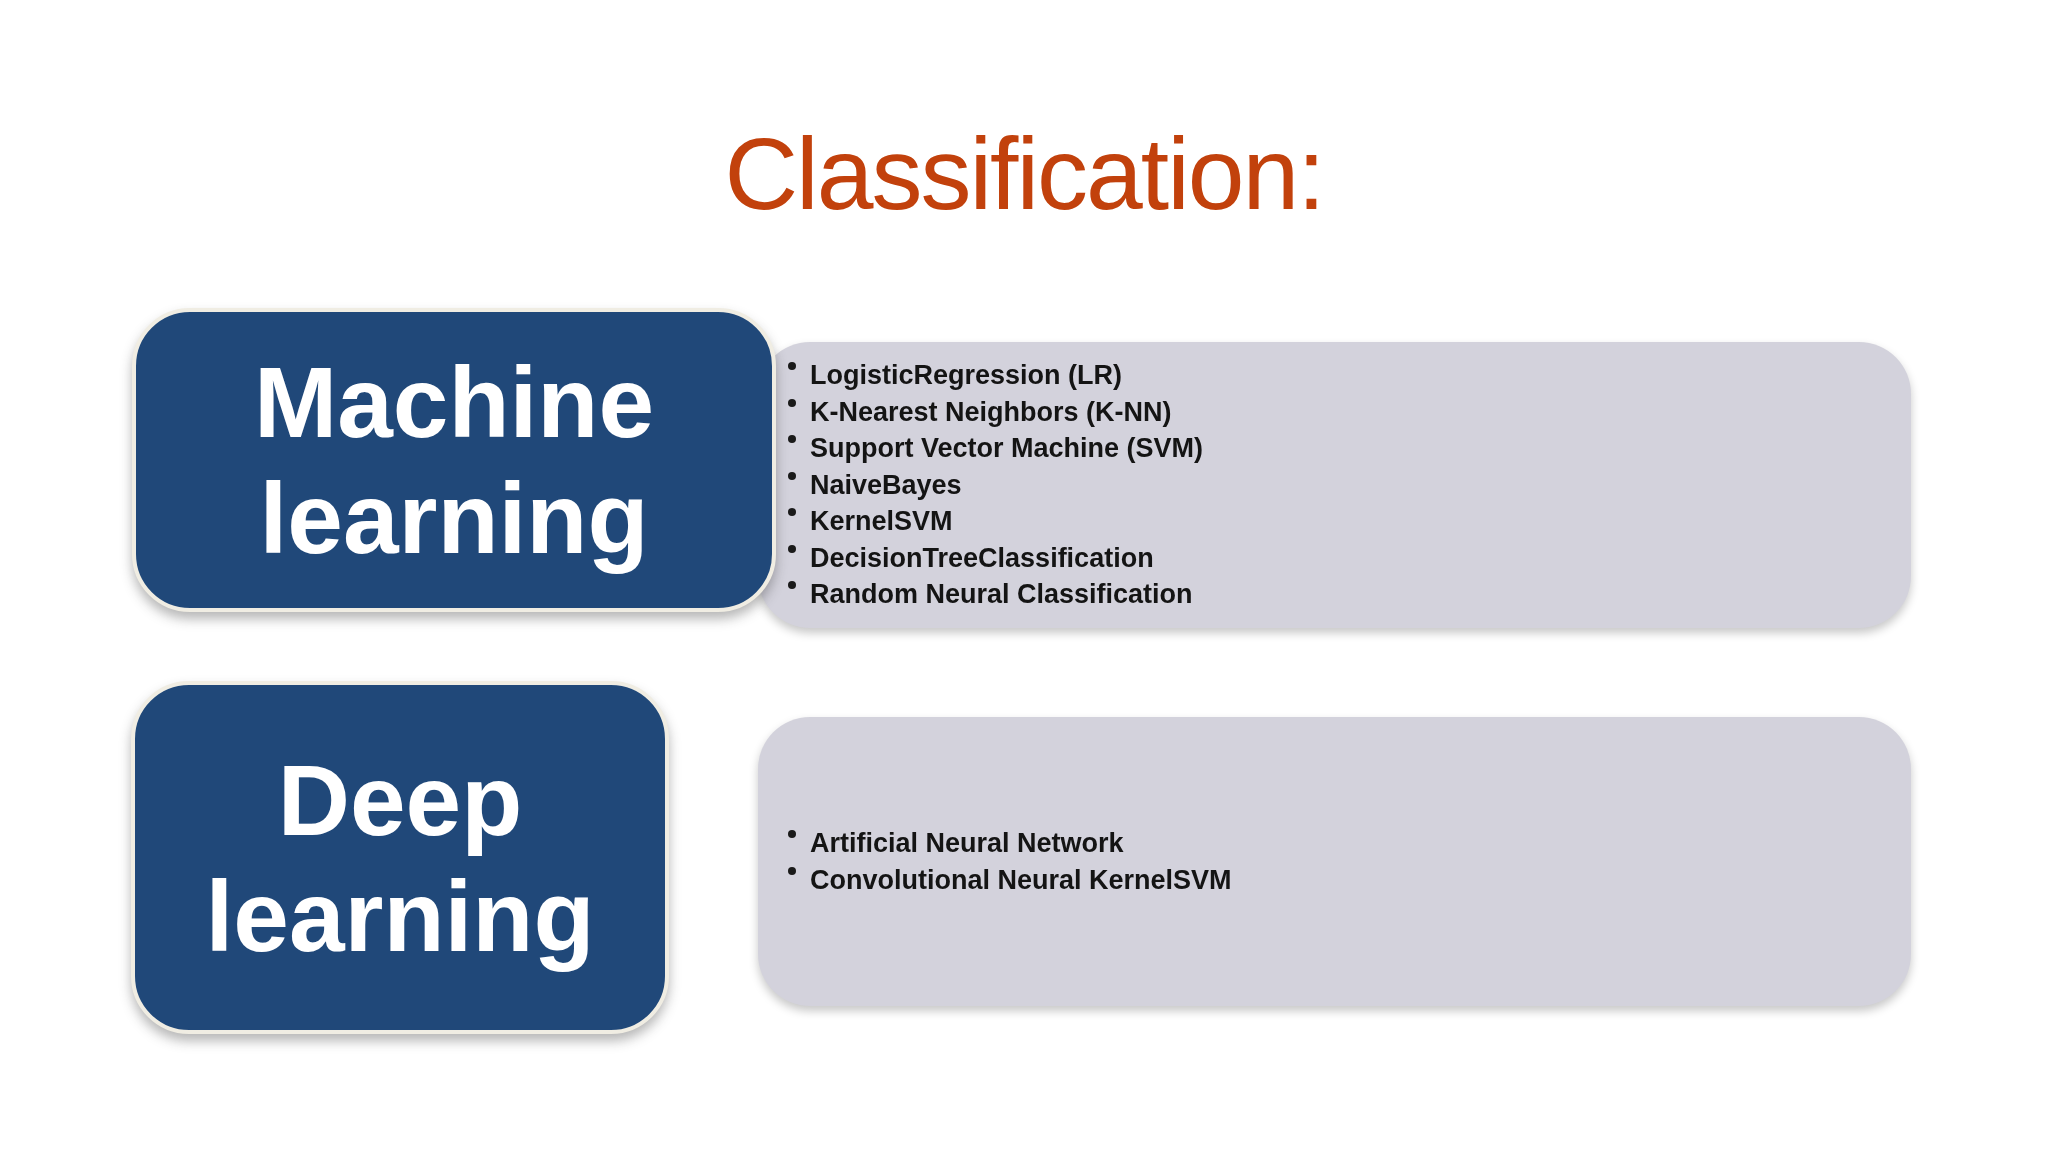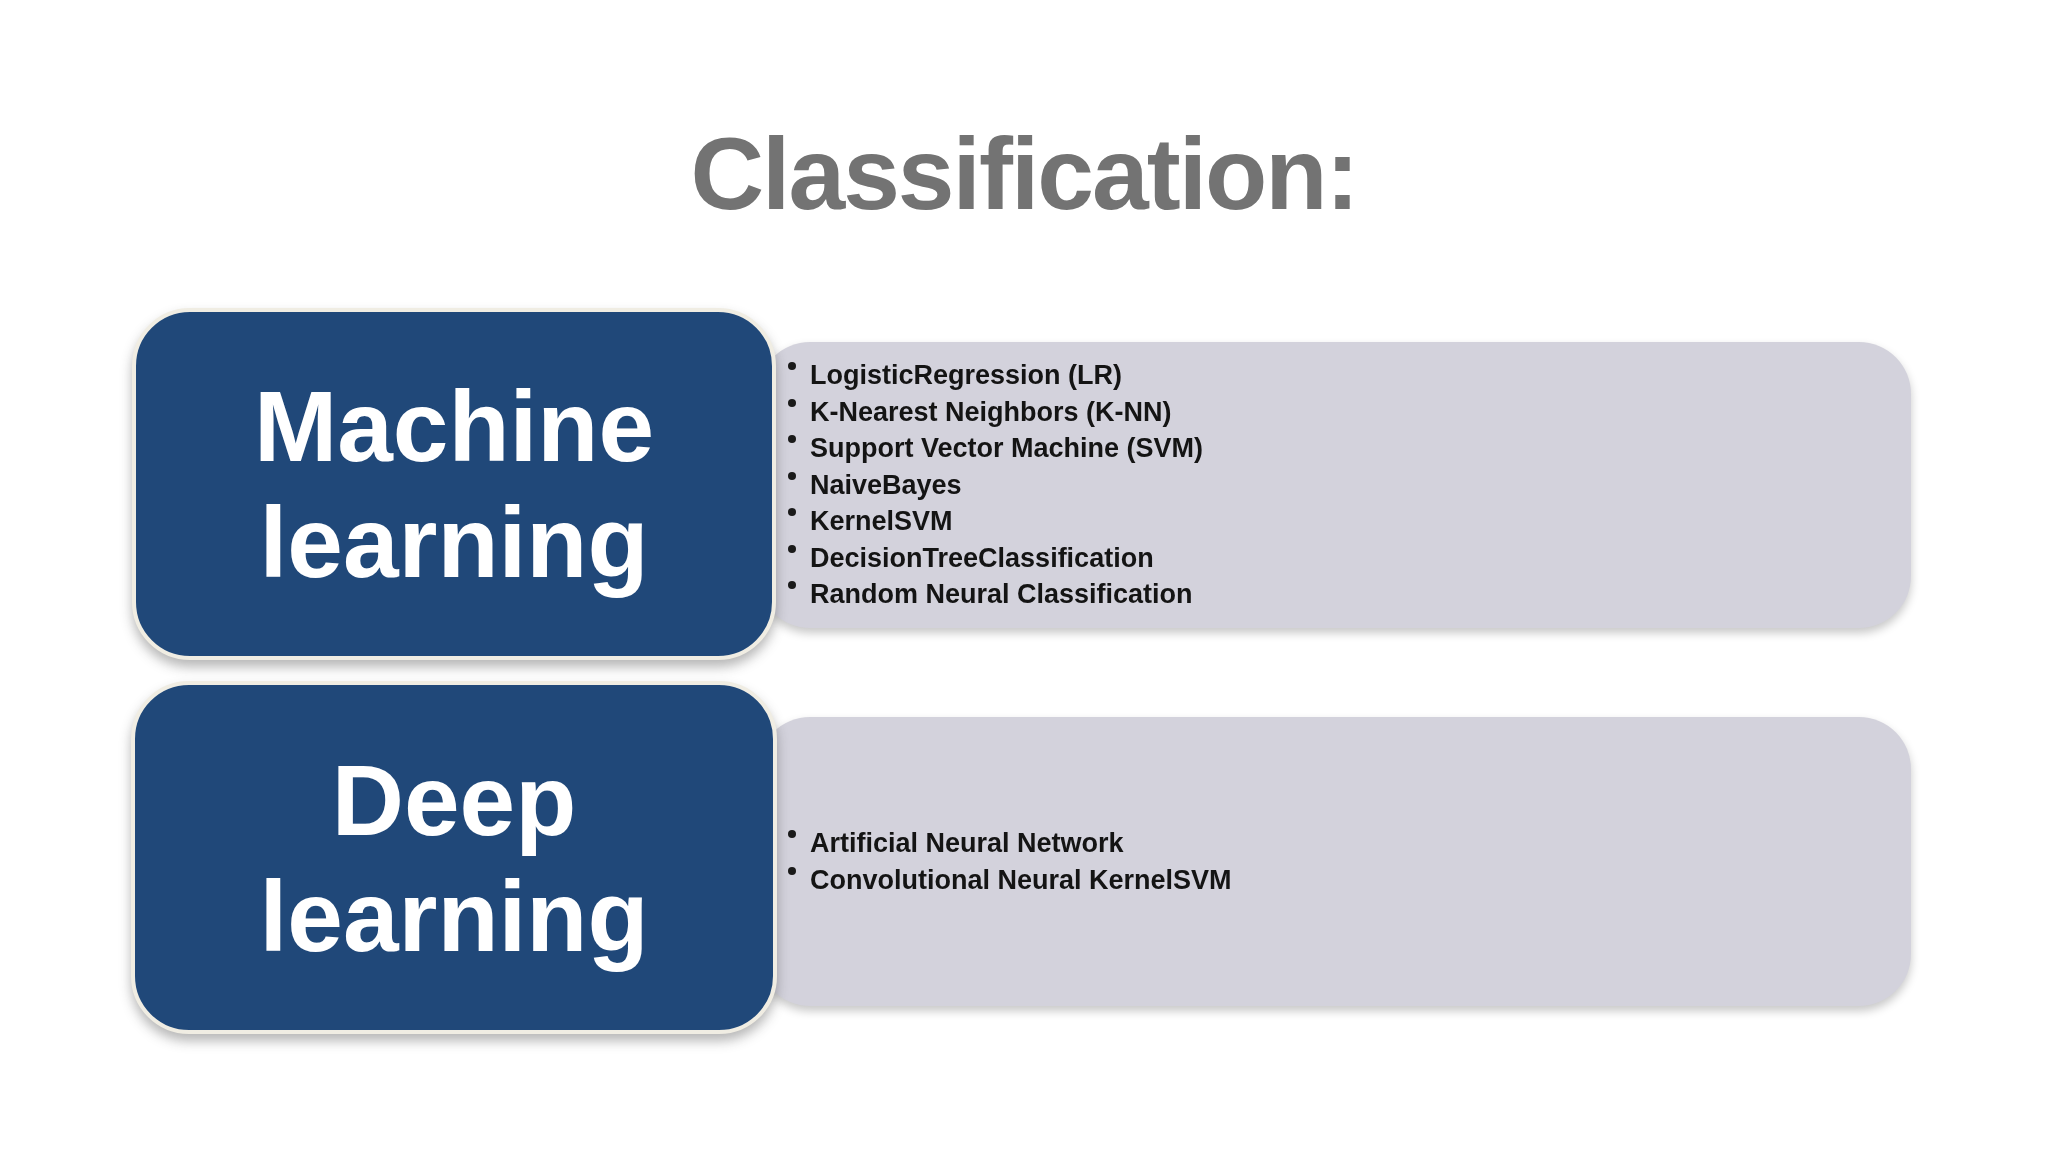--- a/index.html
+++ b/index.html
@@ -18,22 +18,22 @@
     font-family: "Liberation Sans", sans-serif;
     overflow: hidden;
   }
   .slide-title {
     position: absolute;
     left: 0; top: 116px;
     width: 2048px;
     text-align: center;
     font-size: 102px;
     letter-spacing: -2px;
-    color: #737373;
-    font-weight: 700;
+    color: #c2410c;
+    font-weight: 400;
   }
   .gray-panel {
     position: absolute;
     left: 758px;
     width: 1153px;
     background: var(--panel-gray);
     border-radius: 52px;
     box-shadow: 0 5px 10px rgba(0,0,0,0.22);
     z-index: 1;
     display: flex;
@@ -52,22 +52,22 @@
     z-index: 2;
     display: flex;
     align-items: center;
     justify-content: center;
     text-align: center;
     color: var(--box-text);
     font-weight: 700;
     font-size: 100px;
     line-height: 1.16;
   }
-  .blue-box.row1 { left: 132px; top: 308px; width: 644px; height: 352px; }
-  .blue-box.row2 { left: 131px; top: 681px; width: 646px; height: 353px; }
+  .blue-box.row1 { left: 132px; top: 308px; width: 644px; height: 304px; }
+  .blue-box.row2 { left: 131px; top: 681px; width: 538px; height: 353px; }
   .blue-box .label { padding: 0 40px; }
   .li {
     display: flex;
     align-items: baseline;
     font-size: 27px;
     line-height: 36.5px;
     color: var(--text-dark);
   }
   .li .dot {
     flex: 0 0 30px;

